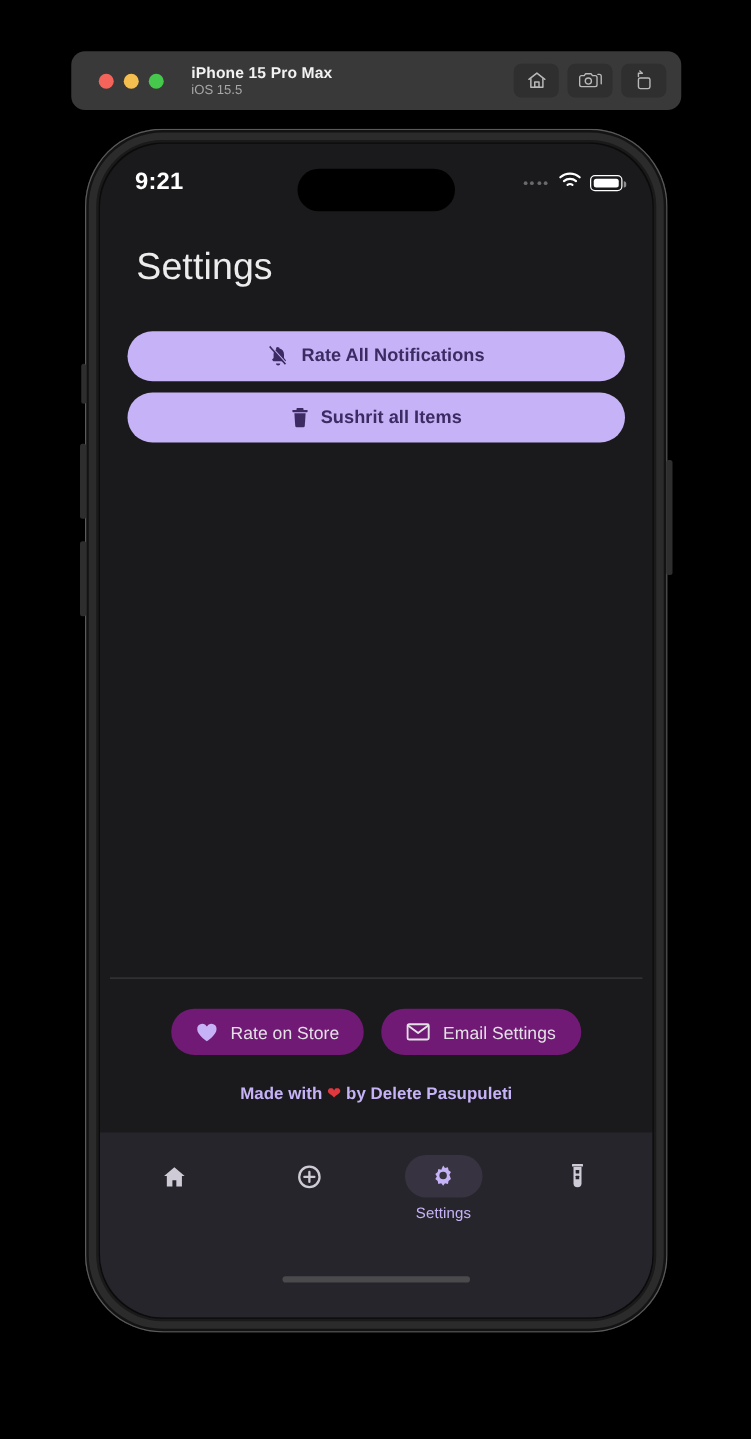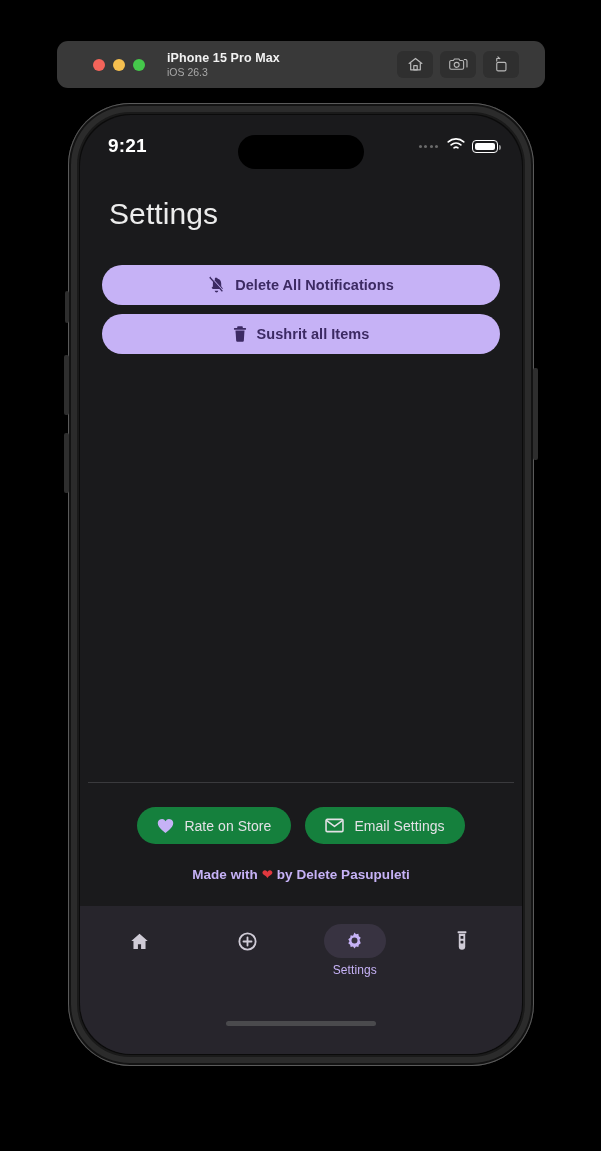--- a/index.html
+++ b/index.html
@@ -23,21 +23,21 @@
   .sim-titlebar {
     position: absolute;
     left: 57px;
     top: 41px;
     width: 488px;
     height: 47px;
     background: #393939;
     border-radius: 11px;
     display: flex;
     align-items: center;
-    padding: 0 26px;
+    padding: 0 12px;
   }
   .traffic-lights {
     display: flex;
     align-items: center;
     gap: 8px;
     margin-left: 10px;
   }
   .tl-dot { width: 12px; height: 12px; border-radius: 50%; display: block; }
   .tl-red { background: #f4645a; }
   .tl-yellow { background: #f5bf4f; }
@@ -235,21 +235,21 @@
   
   .footer-links {
     display: flex;
     justify-content: center;
     gap: 14px;
     padding: 24px 0 0 0;
   }
   .chip {
     height: 37px;
     border-radius: 19px;
-    background: #15803d;
+    background: #701a75;
     display: flex;
     align-items: center;
     gap: 10px;
     padding: 0 20px;
     cursor: pointer;
     border: none;
   }
   .chip .lbl {
     font-size: 14px;
     color: #e3e1e6;
@@ -321,21 +321,21 @@
   <div class="sim-titlebar">
 
     <div class="traffic-lights">
       <span class="tl-dot tl-red"></span>
       <span class="tl-dot tl-yellow"></span>
       <span class="tl-dot tl-green"></span>
     </div>
 
     <div class="sim-titles">
       <div class="sim-device-name">iPhone 15 Pro Max</div>
-      <div class="sim-os-version">iOS 26.3</div>
+      <div class="sim-os-version">iOS 15.5</div>
     </div>
 
     <div class="sim-toolbar">
       <div class="sim-tool-btn">
         <span>
           <svg width="17" height="17" viewBox="0 0 24 24" fill="none" stroke="#b9b9b9" stroke-width="1.7" stroke-linecap="round" stroke-linejoin="round">
             <path d="M3 10.5 12 3.5l9 7"></path>
             <path d="M5.2 10v9.5h13.6V10"></path>
             <rect x="9.6" y="13.6" width="4.8" height="5.9"></rect>
           </svg>
@@ -400,21 +400,21 @@
 
         <button class="action-btn">
           <span>
             <svg width="17" height="18" viewBox="0 0 22 23" fill="#3c2a63">
               <path d="M11 2.1a1.5 1.5 0 0 1 1.5 1.45c2.8.62 4.6 2.9 4.6 6.05v3.6l1.9 2.4v1.2H6.2l-1.6-1.6 1.7-1.9V9.6c0-2.4 1-4.3 2.8-5.3A1.5 1.5 0 0 1 11 2.1z"></path>
               <path d="M11 21.1a2.4 2.4 0 0 0 2.35-2.05h-4.7A2.4 2.4 0 0 0 11 21.1z"></path>
               <rect x="1.6" y="2.0" width="2.0" height="24.5" transform="rotate(-42 1.6 2.0)" fill="#3c2a63"></rect>
               <rect x="3.2" y="1.2" width="1.0" height="24.5" transform="rotate(-42 3.2 1.2)" fill="#c6b2f6"></rect>
             </svg>
           </span>
-          <span class="lbl">Delete All Notifications</span>
+          <span class="lbl">Rate All Notifications</span>
         </button>
 
         <button class="action-btn">
           <span>
             <svg width="14" height="18" viewBox="0 0 18 22" fill="#3c2a63">
               <rect x="1.2" y="3.2" width="15.6" height="2.3" rx="0.6"></rect>
               <path d="M6.3 1.1h5.4c.5 0 .9.4.9.9v1.2H5.4V2c0-.5.4-.9.9-.9z"></path>
               <path d="M3.2 6.6h11.6l-.9 13.2c-.05.7-.6 1.2-1.3 1.2H5.4c-.7 0-1.25-.5-1.3-1.2z"></path>
             </svg>
           </span>

